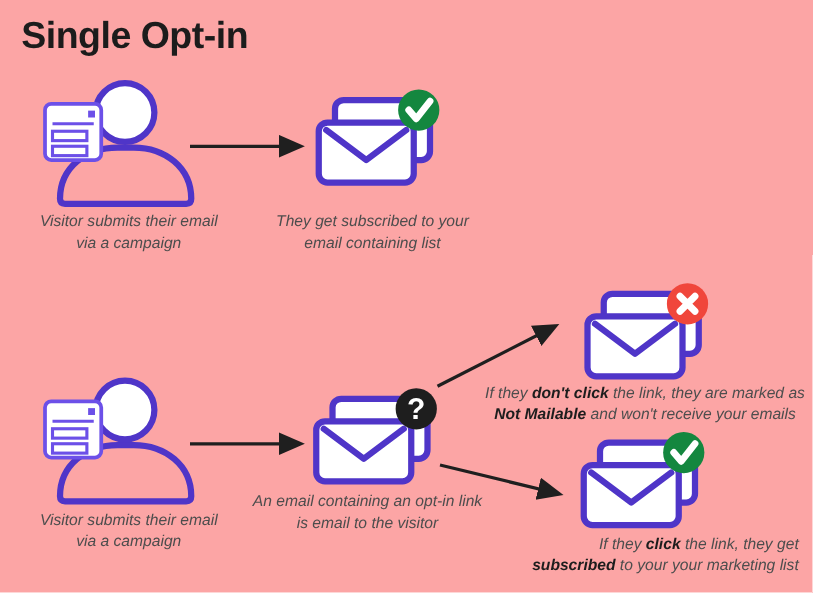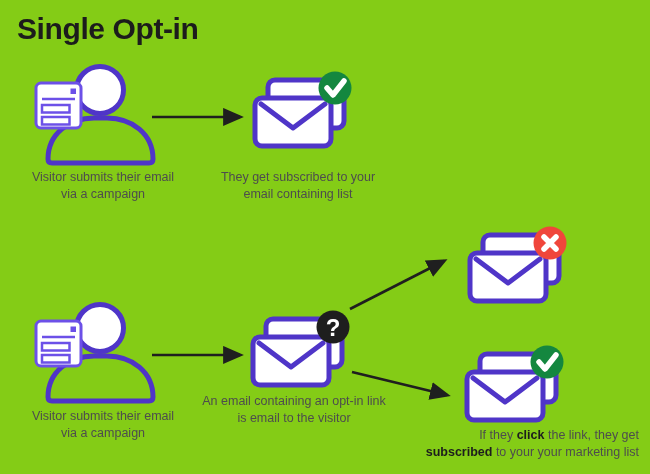--- a/index.html
+++ b/index.html
@@ -1,26 +1,27 @@
 <!DOCTYPE html>
 <html><head>
 <meta charset="utf-8">
 <style>
   html,body{margin:0;padding:0;background:#fff;}
   .canvas{
-    position:relative;width:650px;height:474px;background:#84cc16;
+    position:relative;width:650px;height:474px;background:#fca5a5;
     font-family:"Liberation Sans",sans-serif;overflow:hidden;
   }
   .heading{
     position:absolute;font-weight:800;font-size:30px;color:#1c1c1c;
     letter-spacing:-0.4px;white-space:nowrap;
   }
   .caption{
     position:absolute;font-size:12.5px;line-height:17px;color:#4d4d4d;
     text-align:center;
+    font-style:italic;
   }
   .caption .seg-b{font-weight:700;color:#1d1d1d;}
   .icon{position:absolute;}
   .arrow-layer{position:absolute;left:0;top:0;pointer-events:none;}
   svg text.qmark{font-family:"Liberation Sans",sans-serif;font-weight:800;}
 </style>
 </head>
 <body>
 
 <div class="canvas">
@@ -99,20 +100,24 @@
   <svg class="icon" style="left:467px;top:226px;" width="104" height="84" viewBox="0 0 104 84">
     <rect x="16" y="9" width="76" height="48" rx="7" fill="#ffffff" stroke-width="5" stroke="#4F35C8"></rect>
     <rect x="3" y="27" width="76" height="48" rx="7" fill="#ffffff" stroke-width="5" stroke="#4F35C8"></rect>
     <path d="M9 33 L41 57 L73 33" fill="none" stroke-width="5" stroke-linejoin="round" stroke-linecap="round" stroke="#4F35C8"></path>
     <g>
       <circle cx="83" cy="17" r="16.5" fill="#F0463B"></circle>
       <path d="M77 11 L89 23 M89 11 L77 23" fill="none" stroke="#ffffff" stroke-width="5.5" stroke-linecap="round"></path>
     </g>
   </svg>
 
+  <div class="caption" style="left:381px;top:306px;width:270px;">
+    <span>If they </span><span class="seg-b">don't click</span><span> the link, they are marked as</span><br>
+    <span class="seg-b">Not Mailable</span><span> and won't receive your emails</span>
+  </div>
 
   <svg class="icon" style="left:464px;top:345px;" width="104" height="84" viewBox="0 0 104 84">
     <rect x="16" y="9" width="76" height="48" rx="7" fill="#ffffff" stroke-width="5" stroke="#4F35C8"></rect>
     <rect x="3" y="27" width="76" height="48" rx="7" fill="#ffffff" stroke-width="5" stroke="#4F35C8"></rect>
     <path d="M9 33 L41 57 L73 33" fill="none" stroke-width="5" stroke-linejoin="round" stroke-linecap="round" stroke="#4F35C8"></path>
     <g>
       <circle cx="83" cy="17" r="16.5" fill="#14873F"></circle>
       <path d="M75 17 L81 24 L92 10" fill="none" stroke="#ffffff" stroke-width="5.5" stroke-linecap="round" stroke-linejoin="round"></path>
     </g>
   </svg>

